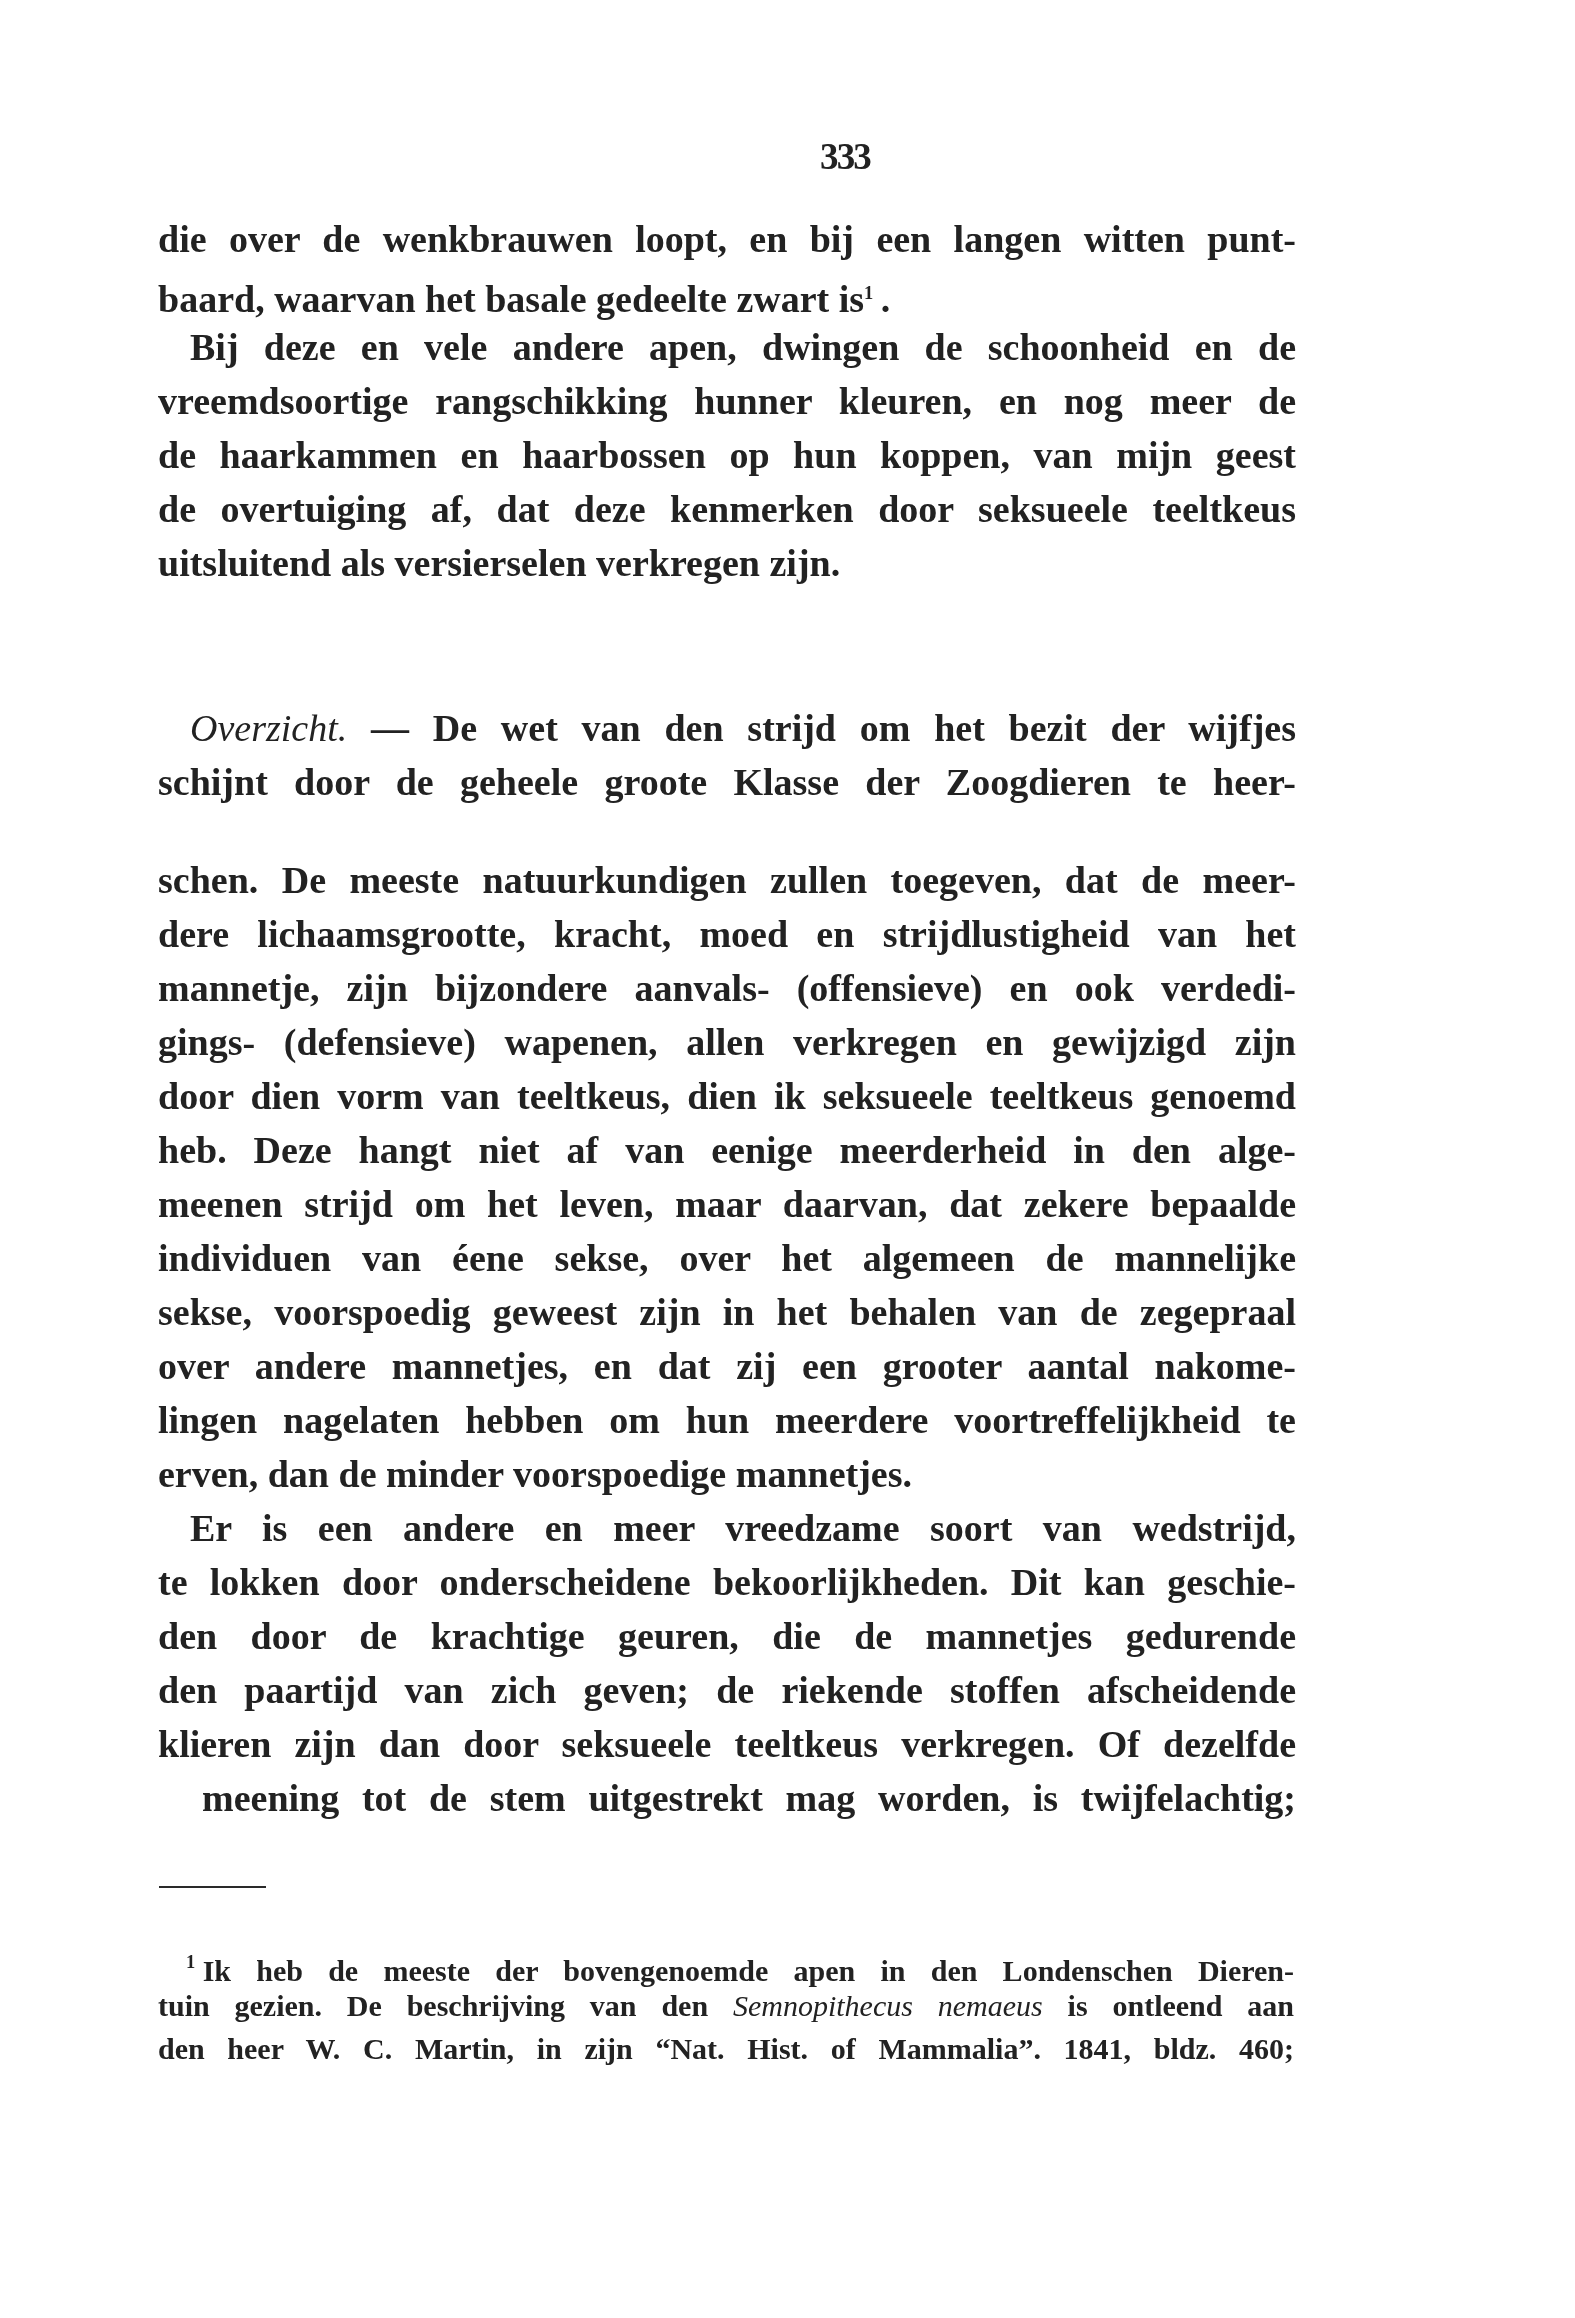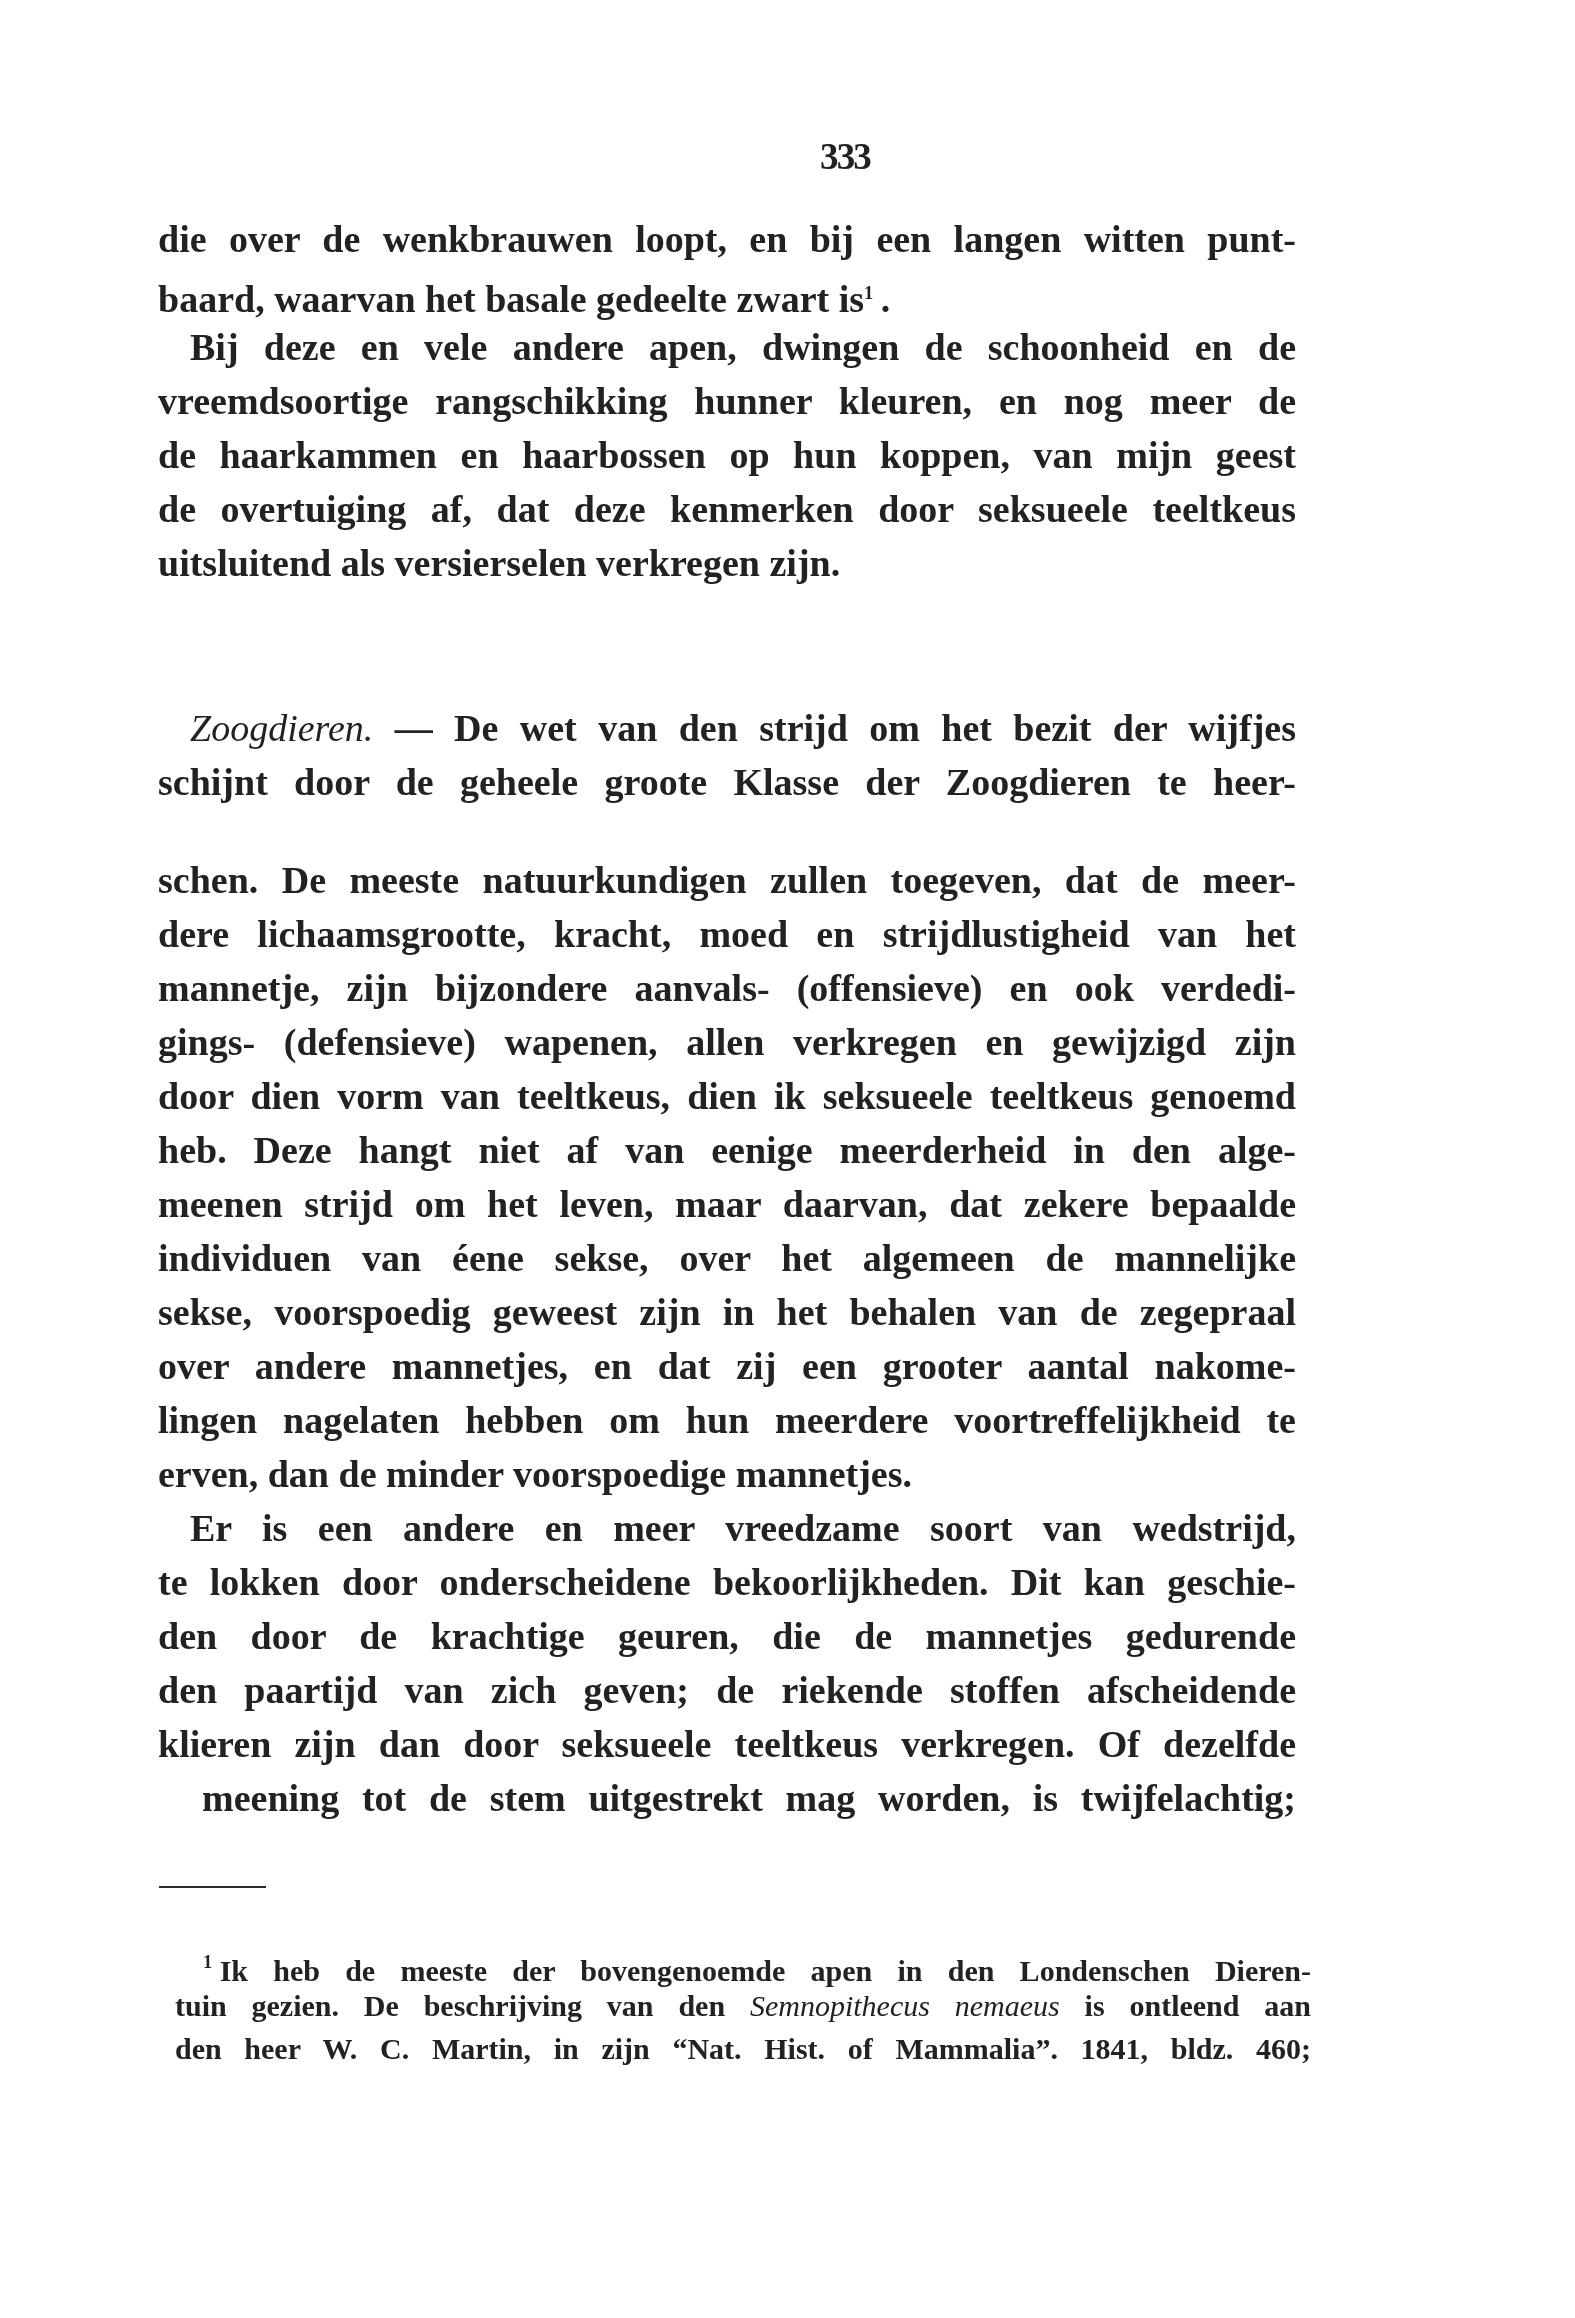--- a/index.html
+++ b/index.html
@@ -57,21 +57,21 @@
     .footnote-rule {
       position: absolute;
       left: 159px;
       top: 1886px;
       width: 107px;
       height: 1.9px;
       background: #2a2a2a;
     }
     .footnote-block {
       position: absolute;
-      left: 175px;
+      left: 158px;
       top: 1941px;
       width: 1136px;
       font-size: 30px;
       line-height: 43px;
       font-weight: bold;
     }
     .footnote-block .line {
       height: 43px;
     }
     .sup {
@@ -90,21 +90,21 @@
   <span class="line" style="white-space: normal; text-align-last: justify;">die over de wenkbrauwen loopt, en bij een langen witten punt-</span>
   <span class="line last"><span>baard, waarvan het basale gedeelte zwart is</span><sup class="sup">1</sup><span>.</span></span>
   <span class="line indent" style="white-space: normal; text-align-last: justify;">Bij deze en vele andere apen, dwingen de schoonheid en de</span>
   <span class="line" style="white-space: normal; text-align-last: justify;">vreemdsoortige rangschikking hunner kleuren, en nog meer de</span>
   <span class="line" style="white-space: normal; text-align-last: justify;">de haarkammen en haarbossen op hun koppen, van mijn geest</span>
   <span class="line" style="white-space: normal; text-align-last: justify;">de overtuiging af, dat deze kenmerken door seksueele teeltkeus</span>
   <span class="line last">uitsluitend als versierselen verkregen zijn.</span>
 </div>
 
 <div class="text-block block-2">
-  <span class="line indent" style="white-space: normal; text-align-last: justify;"><span class="italic">Zoogdieren.</span><span> — De wet van den strijd om het bezit der wijfjes</span></span>
+  <span class="line indent" style="white-space: normal; text-align-last: justify;"><span class="italic">Overzicht.</span><span> — De wet van den strijd om het bezit der wijfjes</span></span>
   <span class="line" style="white-space: normal; text-align-last: justify;">schijnt door de geheele groote Klasse der Zoogdieren te heer-</span>
   <span class="line" style="white-space: normal; text-align-last: justify; margin-top: 44px;">schen. De meeste natuurkundigen zullen toegeven, dat de meer-</span>
   <span class="line" style="white-space: normal; text-align-last: justify;">dere lichaamsgrootte, kracht, moed en strijdlustigheid van het</span>
   <span class="line" style="white-space: normal; text-align-last: justify;">mannetje, zijn bijzondere aanvals- (offensieve) en ook verdedi-</span>
   <span class="line" style="white-space: normal; text-align-last: justify;">gings- (defensieve) wapenen, allen verkregen en gewijzigd zijn</span>
   <span class="line" style="white-space: normal; text-align-last: justify;">door dien vorm van teeltkeus, dien ik seksueele teeltkeus genoemd</span>
   <span class="line" style="white-space: normal; text-align-last: justify;">heb. Deze hangt niet af van eenige meerderheid in den alge-</span>
   <span class="line" style="white-space: normal; text-align-last: justify;">meenen strijd om het leven, maar daarvan, dat zekere bepaalde</span>
   <span class="line" style="white-space: normal; text-align-last: justify;">individuen van éene sekse, over het algemeen de mannelijke</span>
   <span class="line" style="white-space: normal; text-align-last: justify;">sekse, voorspoedig geweest zijn in het behalen van de zegepraal</span>

